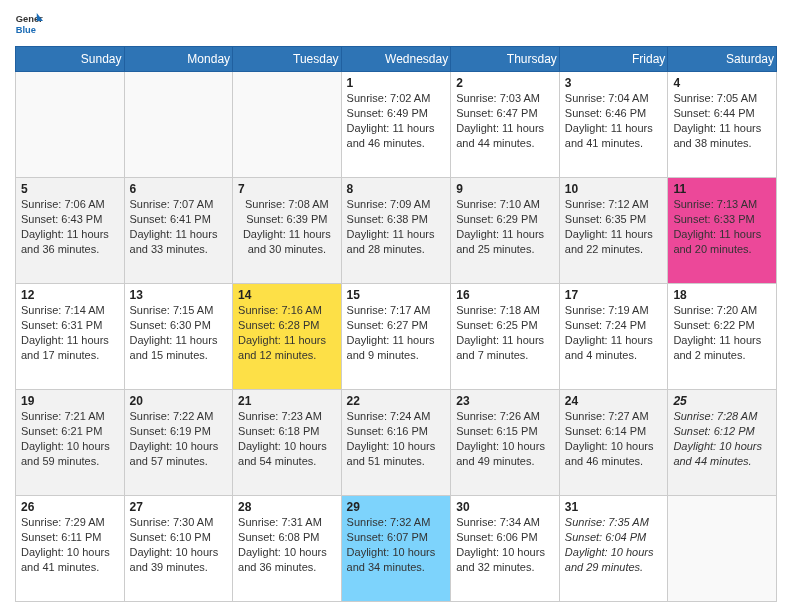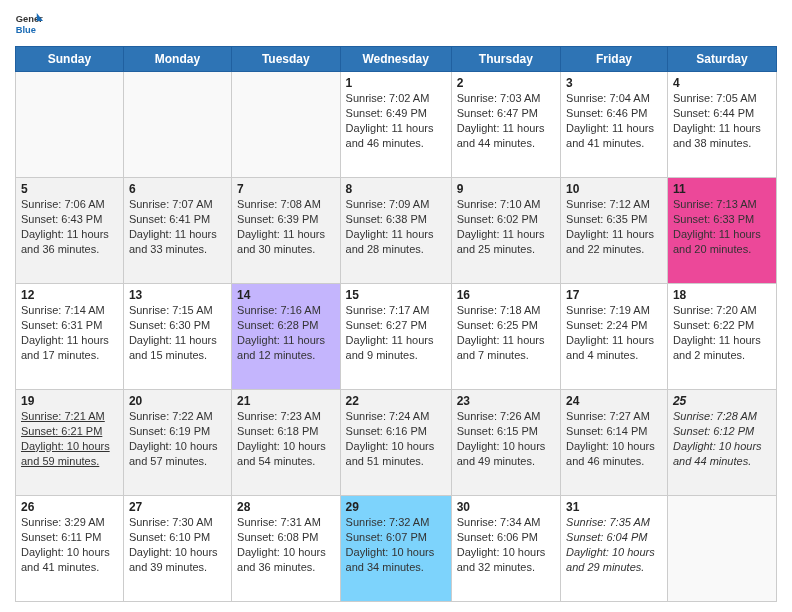--- a/index.html
+++ b/index.html
@@ -48,23 +48,23 @@
     .calendar {
       flex: 1;
       border-collapse: collapse;
       width: 100%;
       border: 1px solid #ccc;
     }
     .calendar th {
       background-color: #2e74b5;
       color: #fff;
       font-size: 12px;
-      font-weight: bold;
-      text-align: center;
-      padding: 5px 16px;
+      font-weight: normal;
+      text-align: right;
+      padding: 5px 2px;
       border: 1px solid #2060a0;
     }
     .calendar td {
       border: 1px solid #ccc;
       vertical-align: top;
       padding: 4px 5px;
       width: 113px;
     }
     .day-num {
       font-size: 12px;
@@ -159,36 +159,36 @@
           </td>
           <td style="background-color: rgb(242, 242, 242);">
             <span class="day-num">6</span>
             <div class="day-info" style="white-space: pre-line;">Sunrise: 7:07 AM
 Sunset: 6:41 PM
 Daylight: 11 hours
 and 33 minutes.</div>
           </td>
           <td style="background-color: rgb(242, 242, 242);">
             <span class="day-num">7</span>
-            <div class="day-info" style="white-space: pre-line;">Sunrise: 7:08 AM
+            <div class="day-info" style="white-space: pre-line; text-align: center;">Sunrise: 7:08 AM
 Sunset: 6:39 PM
 Daylight: 11 hours
 and 30 minutes.</div>
           </td>
           <td style="background-color: rgb(242, 242, 242);">
             <span class="day-num">8</span>
             <div class="day-info" style="white-space: pre-line;">Sunrise: 7:09 AM
 Sunset: 6:38 PM
 Daylight: 11 hours
 and 28 minutes.</div>
           </td>
           <td style="background-color: rgb(242, 242, 242);">
             <span class="day-num">9</span>
             <div class="day-info" style="white-space: pre-line;">Sunrise: 7:10 AM
-Sunset: 6:02 PM
+Sunset: 6:29 PM
 Daylight: 11 hours
 and 25 minutes.</div>
           </td>
           <td style="background-color: rgb(242, 242, 242);">
             <span class="day-num">10</span>
             <div class="day-info" style="white-space: pre-line;">Sunrise: 7:12 AM
 Sunset: 6:35 PM
 Daylight: 11 hours
 and 22 minutes.</div>
           </td>
@@ -208,21 +208,21 @@
 Daylight: 11 hours
 and 17 minutes.</div>
           </td>
           <td style="background-color: rgb(255, 255, 255);">
             <span class="day-num">13</span>
             <div class="day-info" style="white-space: pre-line;">Sunrise: 7:15 AM
 Sunset: 6:30 PM
 Daylight: 11 hours
 and 15 minutes.</div>
           </td>
-          <td style="background-color: #c4b5fd;">
+          <td style="background-color: #fde047;">
             <span class="day-num">14</span>
             <div class="day-info" style="white-space: pre-line;">Sunrise: 7:16 AM
 Sunset: 6:28 PM
 Daylight: 11 hours
 and 12 minutes.</div>
           </td>
           <td style="background-color: rgb(255, 255, 255);">
             <span class="day-num">15</span>
             <div class="day-info" style="white-space: pre-line;">Sunrise: 7:17 AM
 Sunset: 6:27 PM
@@ -232,36 +232,36 @@
           <td style="background-color: rgb(255, 255, 255);">
             <span class="day-num">16</span>
             <div class="day-info" style="white-space: pre-line;">Sunrise: 7:18 AM
 Sunset: 6:25 PM
 Daylight: 11 hours
 and 7 minutes.</div>
           </td>
           <td style="background-color: rgb(255, 255, 255);">
             <span class="day-num">17</span>
             <div class="day-info" style="white-space: pre-line;">Sunrise: 7:19 AM
-Sunset: 2:24 PM
+Sunset: 7:24 PM
 Daylight: 11 hours
 and 4 minutes.</div>
           </td>
           <td style="background-color: rgb(255, 255, 255);">
             <span class="day-num">18</span>
             <div class="day-info" style="white-space: pre-line;">Sunrise: 7:20 AM
 Sunset: 6:22 PM
 Daylight: 11 hours
 and 2 minutes.</div>
           </td>
         </tr>
         <tr>
           <td style="background-color: rgb(242, 242, 242);">
             <span class="day-num">19</span>
-            <div class="day-info" style="white-space: pre-line; text-decoration: underline;">Sunrise: 7:21 AM
+            <div class="day-info" style="white-space: pre-line;">Sunrise: 7:21 AM
 Sunset: 6:21 PM
 Daylight: 10 hours
 and 59 minutes.</div>
           </td>
           <td style="background-color: rgb(242, 242, 242);">
             <span class="day-num">20</span>
             <div class="day-info" style="white-space: pre-line;">Sunrise: 7:22 AM
 Sunset: 6:19 PM
 Daylight: 10 hours
 and 57 minutes.</div>
@@ -298,21 +298,21 @@
             <span class="day-num">25</span>
             <div class="day-info" style="white-space: pre-line;">Sunrise: 7:28 AM
 Sunset: 6:12 PM
 Daylight: 10 hours
 and 44 minutes.</div>
           </td>
         </tr>
         <tr>
           <td style="background-color: rgb(255, 255, 255); margin-top: 36px;">
             <span class="day-num">26</span>
-            <div class="day-info" style="white-space: pre-line;">Sunrise: 3:29 AM
+            <div class="day-info" style="white-space: pre-line;">Sunrise: 7:29 AM
 Sunset: 6:11 PM
 Daylight: 10 hours
 and 41 minutes.</div>
           </td>
           <td style="background-color: rgb(255, 255, 255);">
             <span class="day-num">27</span>
             <div class="day-info" style="white-space: pre-line;">Sunrise: 7:30 AM
 Sunset: 6:10 PM
 Daylight: 10 hours
 and 39 minutes.</div>

